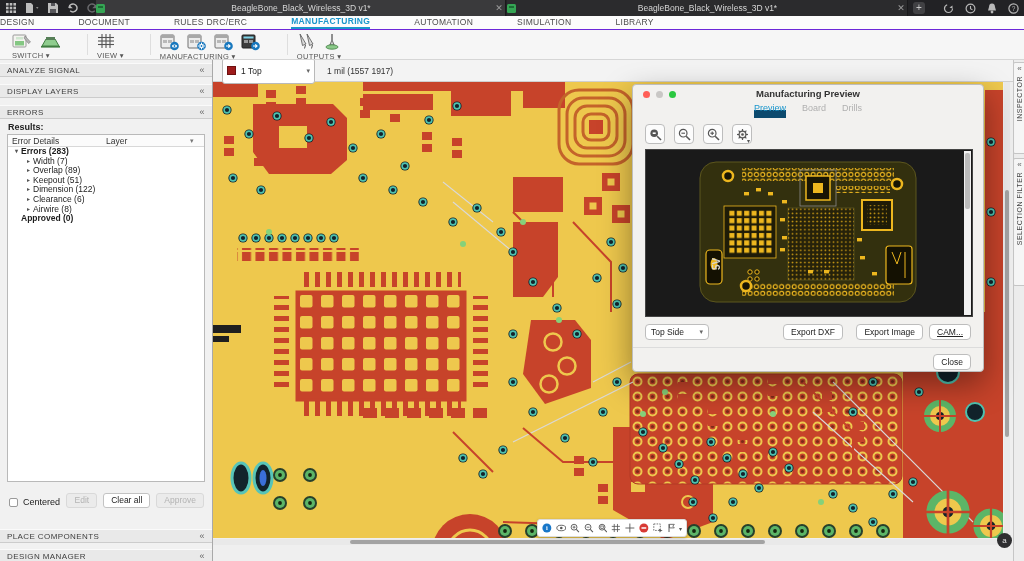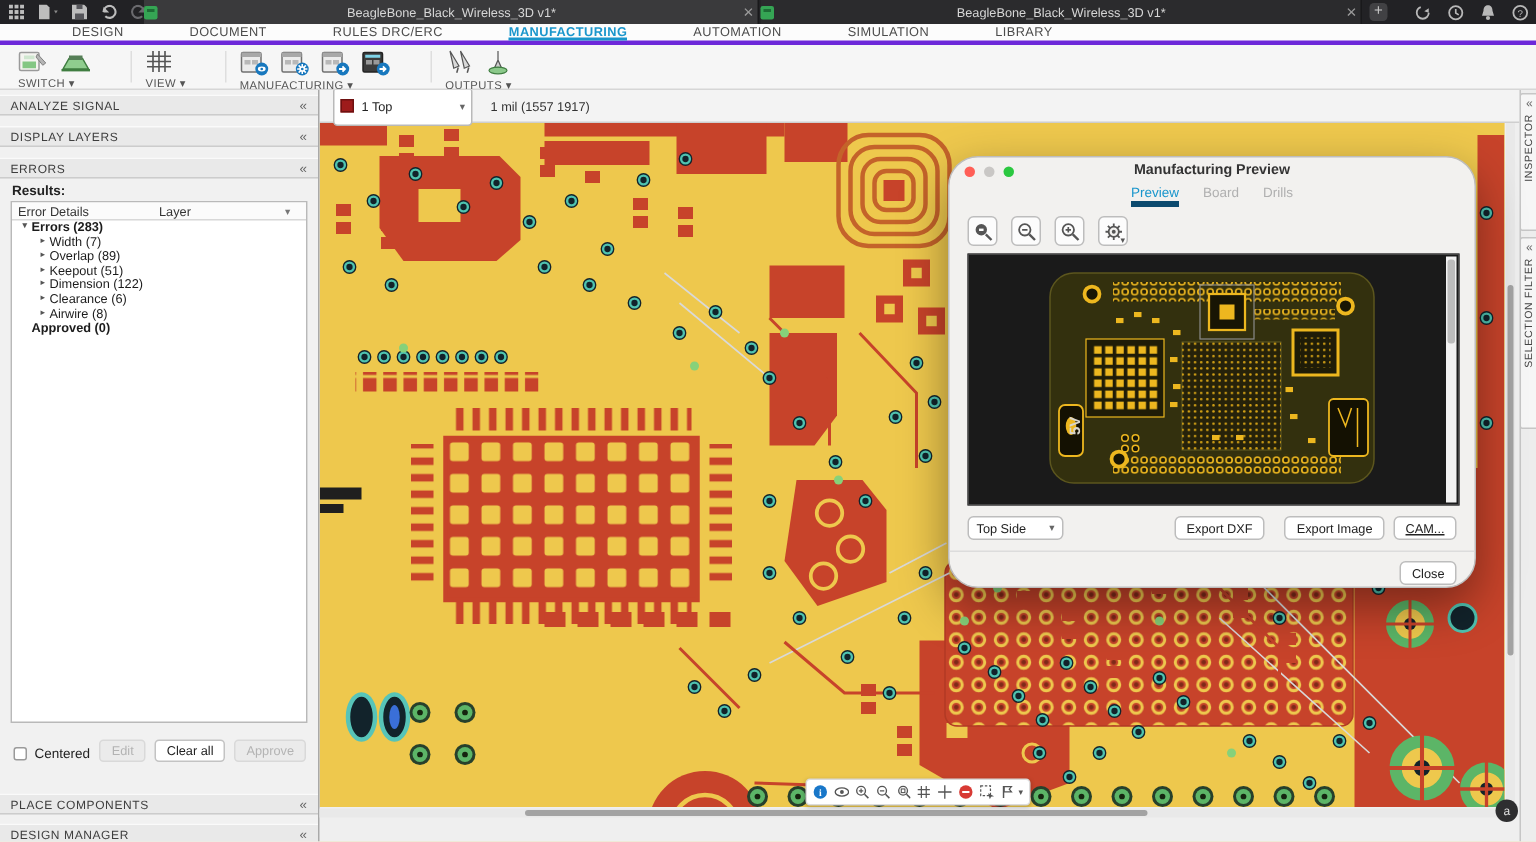--- a/index.html
+++ b/index.html
@@ -18,21 +18,21 @@
   .tab-inactive { left:507px; width:401px; background:#2b2b2d; border-right:1px solid #19191b; }
   .doc-icon { width:9px; height:9px; background:#35a554; border-radius:1.5px; margin-right:4px; position:relative; flex:none; }
   .doc-icon::after { content:""; position:absolute; left:2px; top:2px; width:5px; height:2px; background:#1d6d35; }
   .tab-title-wrap{ display:flex; align-items:center; justify-content:center; flex:1; min-width:0; }
   .new-tab-btn { position:absolute; left:913px; top:2px; width:12px; height:12px; background:#414144; border-radius:3px;
     color:#c9c9c9; font-size:10px; line-height:11px; text-align:center; }
   .tb-right { position:absolute; right:5px; top:0; height:16px; display:flex; align-items:center; gap:11px; }
 
   
   .menubar { position:absolute; left:0; top:16px; width:1024px; height:14px; background:#fcfcfc;
-    border-bottom:3px solid #6d28d9; display:flex; padding-left:48px; gap:44px; z-index:39; }
+    border-bottom:1px solid #6d28d9; display:flex; align-items:center; gap:44px; z-index:39; }
   .menu-item { font-size:8.5px; letter-spacing:.3px; color:#4c4c4c; padding-bottom:1px; white-space:nowrap; }
   .menu-item.active { color:#1a96cc; font-weight:bold; border-bottom:2px solid #1a96cc; }
 
   
   .ribbon { position:absolute; left:0; top:30px; width:1024px; height:30px; background:#f6f6f6;
     border-bottom:1px solid #d6d6d6; display:flex; align-items:stretch; padding-left:4px; z-index:38; }
   .rgroup { display:flex; flex-direction:column; justify-content:flex-start; padding:3px 25px 0 8px; }
   .ricons { display:flex; align-items:center; gap:7px; height:17px; }
   .rlabel { font-size:7.5px; color:#555; margin-top:2px; letter-spacing:.3px; white-space:nowrap; }
   .rdiv { width:1px; background:#dedede; margin:4px 1px; }
@@ -99,28 +99,28 @@
     border-left:1px solid #c6c6c6; z-index:20; }
   .vtab { position:absolute; left:-1px; width:12px; background:#f6f6f6; border:1px solid #c6c6c6; border-right:none;
     border-radius:2px 0 0 2px; display:flex; flex-direction:column; align-items:center; padding-top:2px; }
   .vtab .collapse { font-size:8px; color:#666; line-height:8px; }
   .vtext { writing-mode:vertical-rl; transform:rotate(180deg); font-size:7px; letter-spacing:.5px; color:#444; margin-top:3px; }
   .vtab-inspector { top:2px; height:92px; }
   .vtab-selection { top:98px; height:128px; }
 
   
   .dialog { position:absolute; left:632px; top:84px; width:352px; height:288px; background:#f2f1ef;
-    border:1px solid #bdbdbd; border-radius:20px; box-shadow:0 12px 32px rgba(0,0,0,.4); z-index:30;margin-top:20px; }
+    border:1px solid #bdbdbd; border-radius:4px; box-shadow:0 12px 32px rgba(0,0,0,.4); z-index:30; }
   .dlg-header { position:relative; height:18px; }
   .traffic { position:absolute; left:10px; top:6px; display:flex; gap:6px; }
   .traffic span { width:7px; height:7px; border-radius:50%; }
   .dlg-title { text-align:center; font-size:9.5px; font-weight:bold; color:#333; line-height:18px; }
   .dlg-tabs { height:15px; display:flex; justify-content:center; gap:16px; font-size:9px; }
   .dlg-tab { color:#b0b0b0; padding-bottom:2px; }
-  .dlg-tab.active { color:#1a96cc; border-bottom:4px solid #0c4a6e; }
+  .dlg-tab.active { color:#1a96cc; border-bottom:8px solid #0c4a6e; }
   .dlg-tools { display:flex; gap:9px; padding:6px 0 5px 12px; }
   .tool-btn { position:relative; width:20px; height:20px; background:#fcfcfc; border:1px solid #bdbdbd; border-radius:4px;
     display:flex; align-items:center; justify-content:center; }
   .tool-btn .mini-caret { position:absolute; right:1px; bottom:-1px; font-size:6px; color:#555; }
   .dlg-preview { position:relative; margin:0 12px; width:328px; height:168px; background:#1a1a1a; border:1px solid #444; }
   .dlg-preview svg.board { position:absolute; left:38px; top:8px; }
   .pv-scroll { position:absolute; right:1px; top:1px; width:7px; height:164px; background:#f1f1f1; }
   .pv-scroll .thumb { position:absolute; left:1px; top:2px; width:5px; height:56px; background:#bcbcbc; border-radius:2px; }
   .dlg-controls { position:relative; height:30px; }
   .side-select { position:absolute; left:12px; top:7px; width:64px; height:16px; background:#fff; border:1px solid #bdbdbd;

